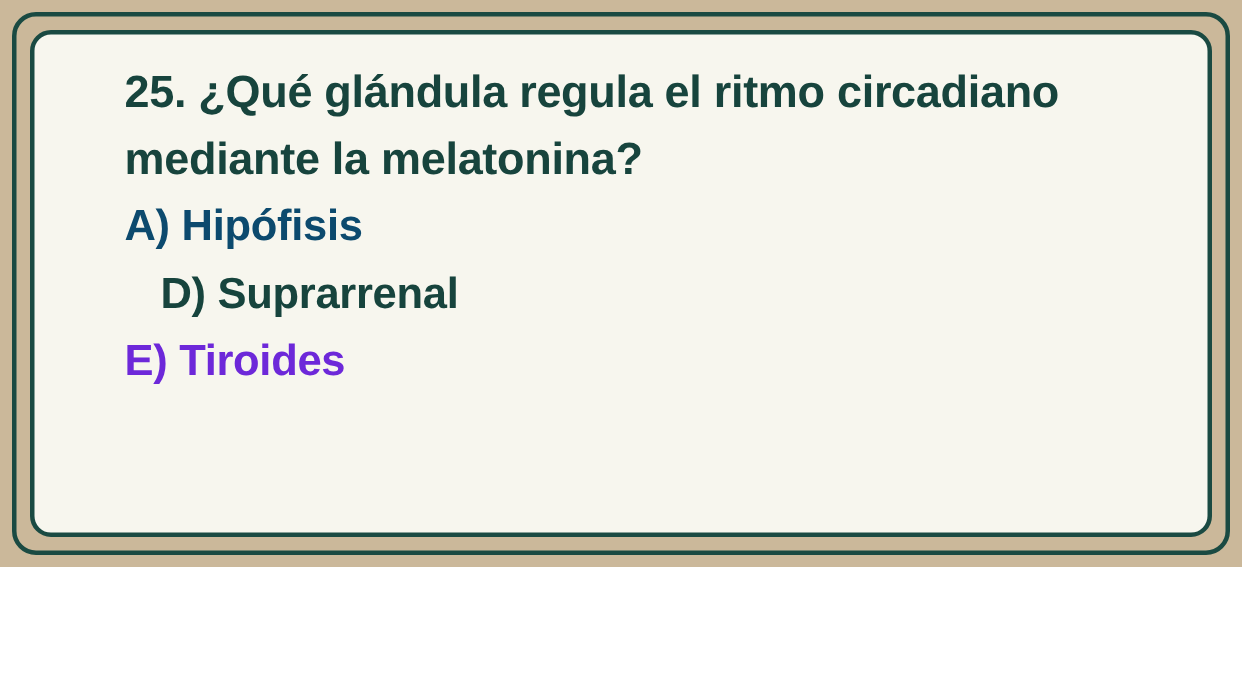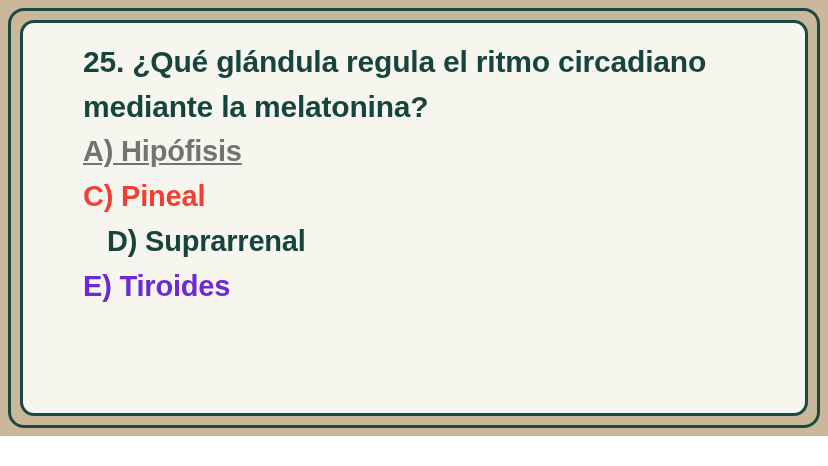--- a/index.html
+++ b/index.html
@@ -9,21 +9,21 @@
   body {
     width: 828px;
     height: 466px;
     overflow: hidden;
     font-family: "Liberation Sans", sans-serif;
   }
 
   #slide {
     position: relative;
     width: 828px;
-    height: 436px;
+    height: 378px;
     background: #cbb89a;
     box-sizing: border-box;
     overflow: hidden;
   }
 
   
   #frame-outer {
     position: absolute;
     left: 8px;
     top: 8px;
@@ -87,21 +87,20 @@
 
   <div id="frame-outer" style="border-color: rgb(26, 74, 66);"></div>
 
   <div id="frame-inner" style="background: rgb(247, 246, 238); border-color: rgb(26, 74, 66);">
 
     <div id="content">
 
       <p id="question-text" style="color: rgb(23, 68, 61);">25. ¿Qué glándula regula el ritmo circadiano mediante la melatonina?</p>
 
       <div id="options-list">
-        <div class="option-line" style="color: #737373; text-decoration: underline;">A) Hipófisis</div>
-        <div class="option-line highlighted" style="color: rgb(240, 63, 51);">C) Pineal</div>
+        <div class="option-line" style="color: #0c4a6e;">A) Hipófisis</div>
         <div class="option-line" style="color: rgb(23, 68, 61); margin-left: 24px;">D) Suprarrenal</div>
         <div class="option-line" style="color: #6d28d9;">E) Tiroides</div>
       </div>
 
     </div>
   </div>
 </div>
 
 </body></html>

